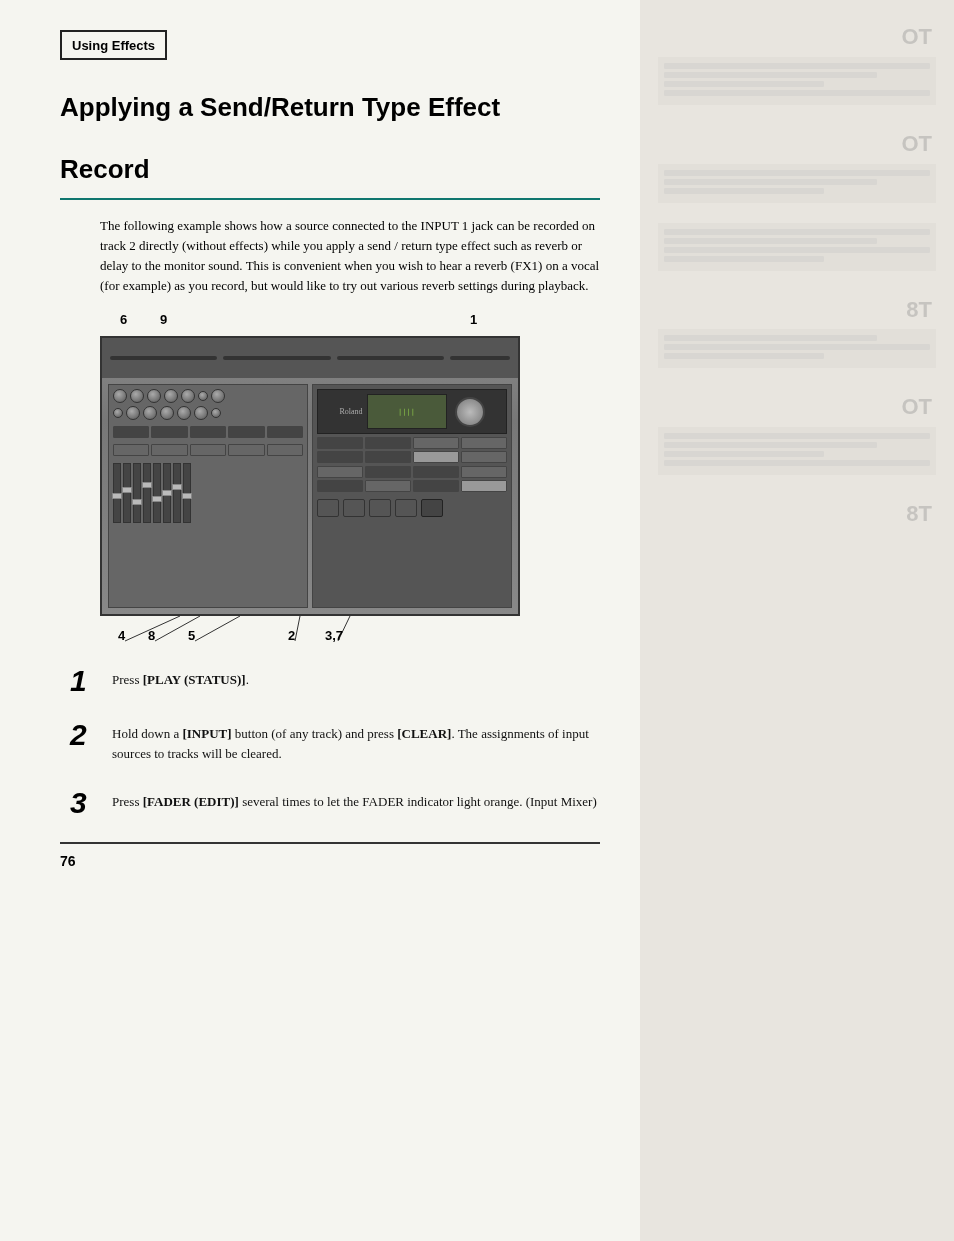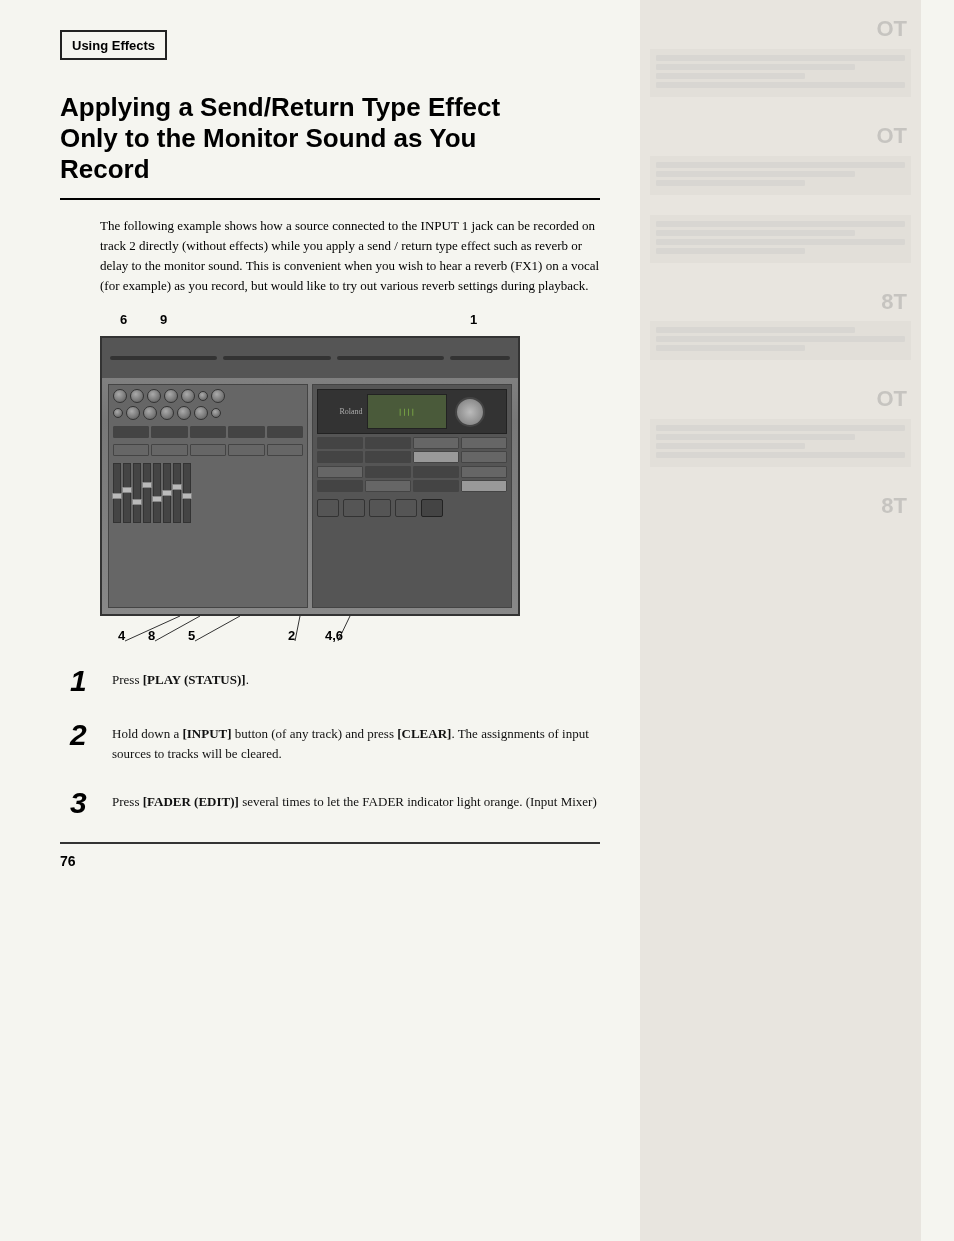--- a/index.html
+++ b/index.html
@@ -13,23 +13,23 @@
     }
 
     .main-content {
       width: 640px;
       padding: 30px 40px 40px 60px;
       background: #f5f5f0;
       position: relative;
     }
 
     .right-sidebar {
-      width: 281px;
+      width: 314px;
       background: #e8e5df;
-      padding: 10px;
+      padding: 18px;
       position: relative;
       overflow: hidden;
     }
 
     
     .header-box {
       border: 2px solid #222;
       padding: 4px 10px;
       display: inline-block;
       margin-bottom: 32px;
@@ -42,21 +42,21 @@
       font-family: Arial, sans-serif;
     }
 
     
     .page-title {
       font-size: 26px;
       font-weight: 900;
       font-family: Arial, sans-serif;
       line-height: 1.2;
       margin-bottom: 16px;
-      border-bottom: 2px solid #000000;
+      border-bottom: 2px solid #0f766e;
       padding-bottom: 12px;
     }
 
     
     .body-paragraph {
       font-size: 13px;
       line-height: 1.55;
       margin-bottom: 16px;
       padding-left: 40px;
       color: #000000;
@@ -317,21 +317,21 @@
 <div class="main-content">
 
   
   <div class="header-box">
     <span class="header-box-text">Using Effects</span>
   </div>
 
   
   <h1 class="page-title">
     <span>Applying a Send/Return Type Effect</span><br>
-    <span>Only to the Monitor Sound as You</span><br>
+    <br>
     <span>Record</span>
   </h1>
 
   
   <p class="body-paragraph">The following example shows how a source connected to the INPUT 1 jack can be recorded on track 2 directly (without effects) while you apply a send / return type effect such as reverb or delay to the monitor sound. This is convenient when you wish to hear a reverb (FX1) on a vocal (for example) as you record, but would like to try out various reverb settings during playback.</p>
 
   
   <div class="device-diagram">
 
     <div class="diagram-labels-top">
@@ -463,21 +463,21 @@
         <line x1="80" y1="0" x2="25" y2="25" stroke="#333" stroke-width="1"></line>
         <line x1="100" y1="0" x2="55" y2="25" stroke="#333" stroke-width="1"></line>
         <line x1="140" y1="0" x2="95" y2="25" stroke="#333" stroke-width="1"></line>
         <line x1="200" y1="0" x2="195" y2="25" stroke="#333" stroke-width="1"></line>
         <line x1="250" y1="0" x2="238" y2="25" stroke="#333" stroke-width="1"></line>
       </svg>
       <span class="diagram-label" style="left:18px;top:12px">4</span>
       <span class="diagram-label" style="left:48px;top:12px">8</span>
       <span class="diagram-label" style="left:88px;top:12px">5</span>
       <span class="diagram-label" style="left:188px;top:12px">2</span>
-      <span class="diagram-label" style="left:225px;top:12px">4,6</span>
+      <span class="diagram-label" style="left:225px;top:12px">3,7</span>
     </div>
 
   </div>
 
   
   <div class="step-container">
     <div class="step-number">1</div>
     <div class="step-text">
       Press <strong>[PLAY (STATUS)]</strong>.
     </div>

